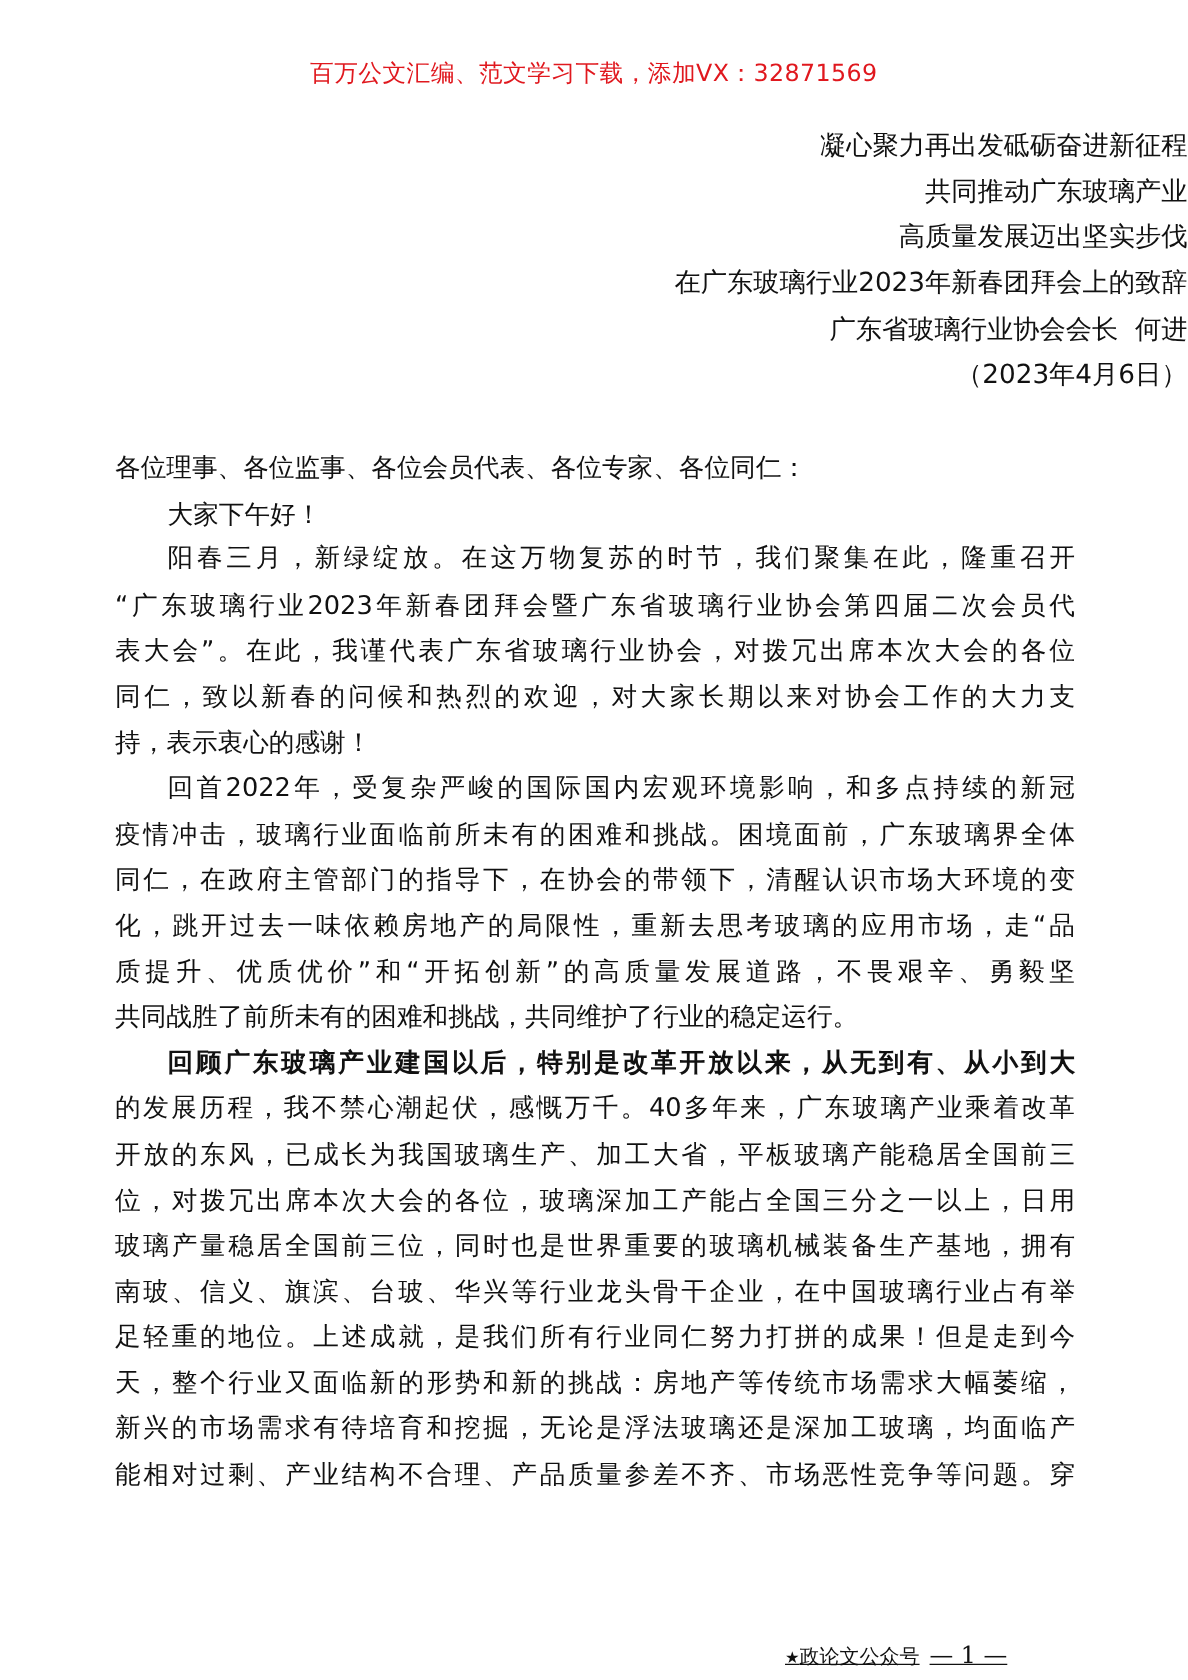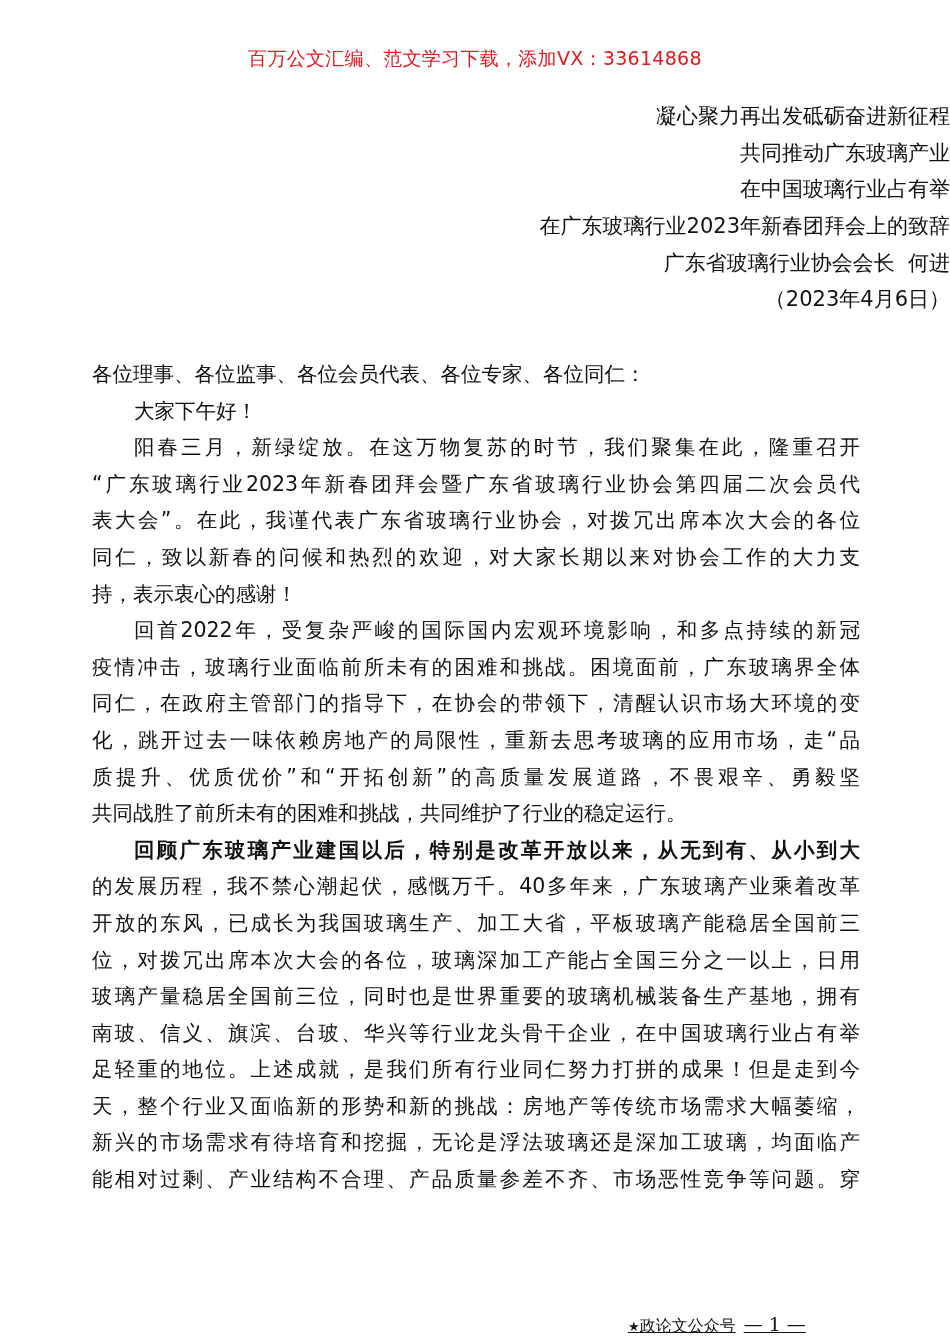--- a/index.html
+++ b/index.html
@@ -16,26 +16,26 @@
   .line { display:block; white-space:nowrap; text-align:justify; text-align-last:justify; }
   .line.last { text-align-last:left; }
   .footer { position:absolute; top:1313px; left:628px; font-size:16px; color:#111;
             white-space:nowrap;text-decoration:underline; }
   .footer .page { font-family:"DejaVu Serif","Liberation Serif",serif; font-size:19px; margin-left:8px; }
   .star { font-size:13px; }
 </style>
 </head>
 <body>
 
-<div class="watermark">百万公文汇编、范文学习下载，添加VX：33614868</div>
+<div class="watermark">百万公文汇编、范文学习下载，添加VX：32871569</div>
 
 <div class="titles">
   <div>凝心聚力再出发砥砺奋进新征程</div>
   <div>共同推动广东玻璃产业</div>
-  <div>在中国玻璃行业占有举</div>
+  <div>高质量发展迈出坚实步伐</div>
   <div>在广东玻璃行业2023年新春团拜会上的致辞</div>
   <div style="white-space:pre;">广东省玻璃行业协会会长  何进</div>
   <div>（2023年4月6日）</div>
 </div>
 
 <div class="body">
   <p>各位理事、各位监事、各位会员代表、各位专家、各位同仁：</p>
   <p class="indent">大家下午好！</p>
 
   <p>

